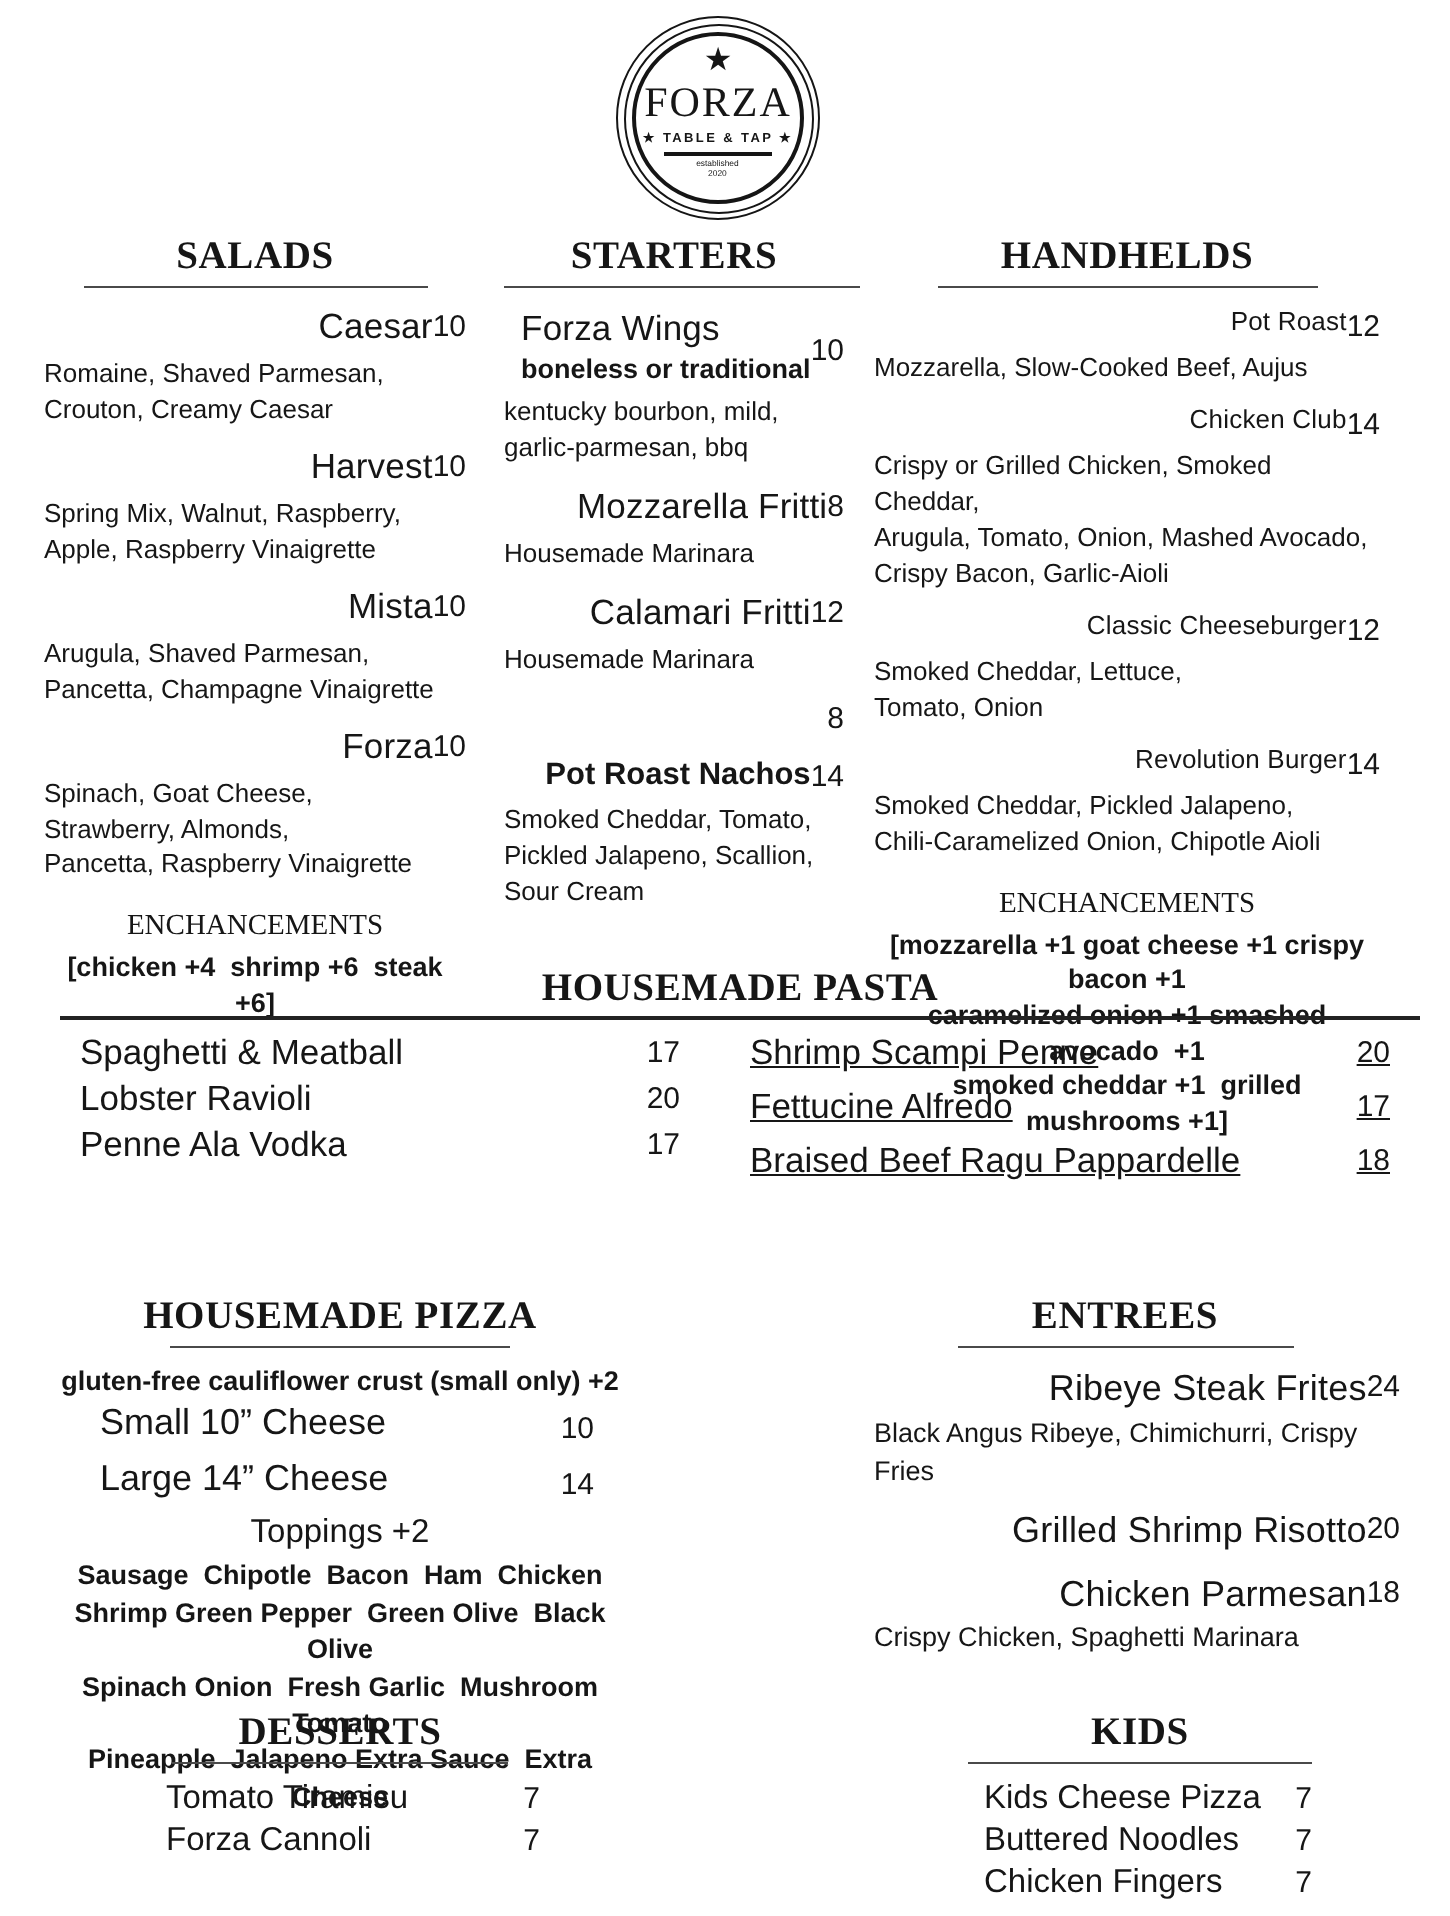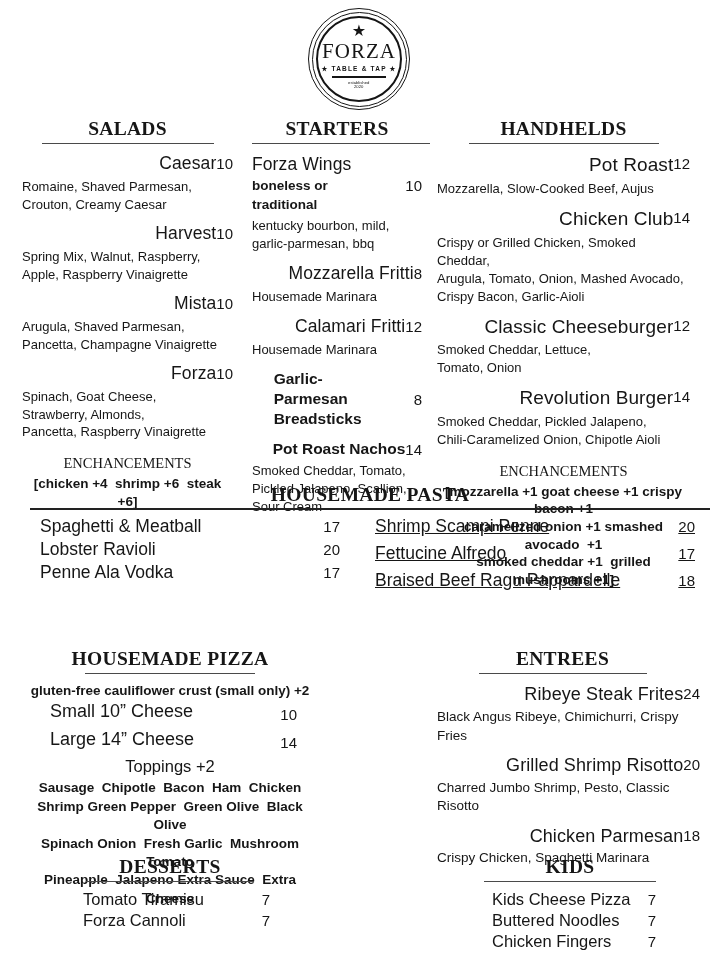--- a/index.html
+++ b/index.html
@@ -24,40 +24,40 @@
   .logo-est { font-size:7px; line-height:1.1; margin-top:2px; transform:scale(0.6); transform-origin:center top; white-space:pre-line; }
 
   
   .section { position:absolute; }
   .sec-head { text-align:center; font-family:"Liberation Serif", serif; font-weight:700;
               font-size:19.5px; letter-spacing:0.3px; line-height:1.1; }
   .sec-rule { height:1px; background:#4a4a4a; margin:4px auto 0; width:172px; }
 
   .item { margin-top:10px; }
   .row { display:flex; justify-content:flex-end; align-items:flex-start; }
-  .row-center { align-items:center;gap:22px; }
+  .row-center { align-items:center; }
   .iname { font-size:17.5px; line-height:1.25; letter-spacing:0.1px; }
   .iname-sm { font-size:15.5px; font-weight:700; line-height:1.3; }
   .isub { font-size:13.5px; font-weight:700; line-height:1.25; }
   .iprice { font-size:15px; padding-top:2px; white-space:nowrap; }
   .idesc { font-size:13px; line-height:1.38; margin-top:3px; white-space:pre-line; }
 
   .enh { text-align:center; margin-top:14px; }
   .enh-title { font-family:"Liberation Serif", serif; font-weight:400; font-size:14.5px; }
   .enh-text { font-weight:700; font-size:13.5px; line-height:1.3; margin-top:3px; white-space:pre-wrap; }
 
   
   #salads    { left:22px;  top:118px; width:211px; }
   #starters  { left:252px; top:118px; width:170px; }
   #handhelds { left:437px; top:118px; width:253px; }
   #starters .sec-rule { width:178px; }
   #handhelds .sec-rule { width:190px; }
   #salads .item { margin-top:9px; }
   #handhelds .item { margin-top:9px; }
-  #handhelds .iname { font-size:19px; }
+  #handhelds .iname { font-size:13px; }
 
   
   #pasta { left:30px; top:484px; width:680px; }
   .pasta-rule { height:1.4px; background:#222; margin-top:3px; width:100%; }
   .pasta-cols { display:flex; margin-top:5px; }
   .pasta-colL { margin-left:10px; width:300px; }
   .pasta-colR { margin-left:35px; width:320px;text-decoration:underline; }
   .pasta-row { display:flex; justify-content:space-between; font-size:17.5px; line-height:23px; }
   .pasta-colR .pasta-row + .pasta-row { margin-top:4px; }
   .pasta-price { font-size:15px; }
@@ -176,21 +176,20 @@
     </div>
     <div class="item">
       <div class="row">
           <span class="iname">Calamari Fritti</span>
           <span class="iprice">12</span>
         </div>
       <div class="idesc">Housemade Marinara</div>
     </div>
     <div class="item">
       <div class="row row-center">
-          <span class="iname-sm" style="width:118px;">Garlic-Parmesan Breadsticks</span>
           <span class="iprice">8</span>
         </div>
     </div>
     <div class="item">
       <div class="row">
           <span class="iname-sm">Pot Roast Nachos</span>
           <span class="iprice">14</span>
         </div>
       <div class="idesc">Smoked Cheddar, Tomato,
 Pickled Jalapeno, Scallion,
@@ -303,21 +302,20 @@
           <span class="iname">Ribeye Steak Frites</span>
           <span class="iprice">24</span>
         </div>
       <div class="idesc">Black Angus Ribeye, Chimichurri, Crispy Fries</div>
     </div>
     <div class="item">
       <div class="row">
           <span class="iname">Grilled Shrimp Risotto</span>
           <span class="iprice">20</span>
         </div>
-      <div class="idesc">Charred Jumbo Shrimp, Pesto, Classic Risotto</div>
     </div>
     <div class="item">
       <div class="row">
           <span class="iname">Chicken Parmesan</span>
           <span class="iprice">18</span>
         </div>
       <div class="idesc">Crispy Chicken, Spaghetti Marinara</div>
     </div>
   </div>
 

